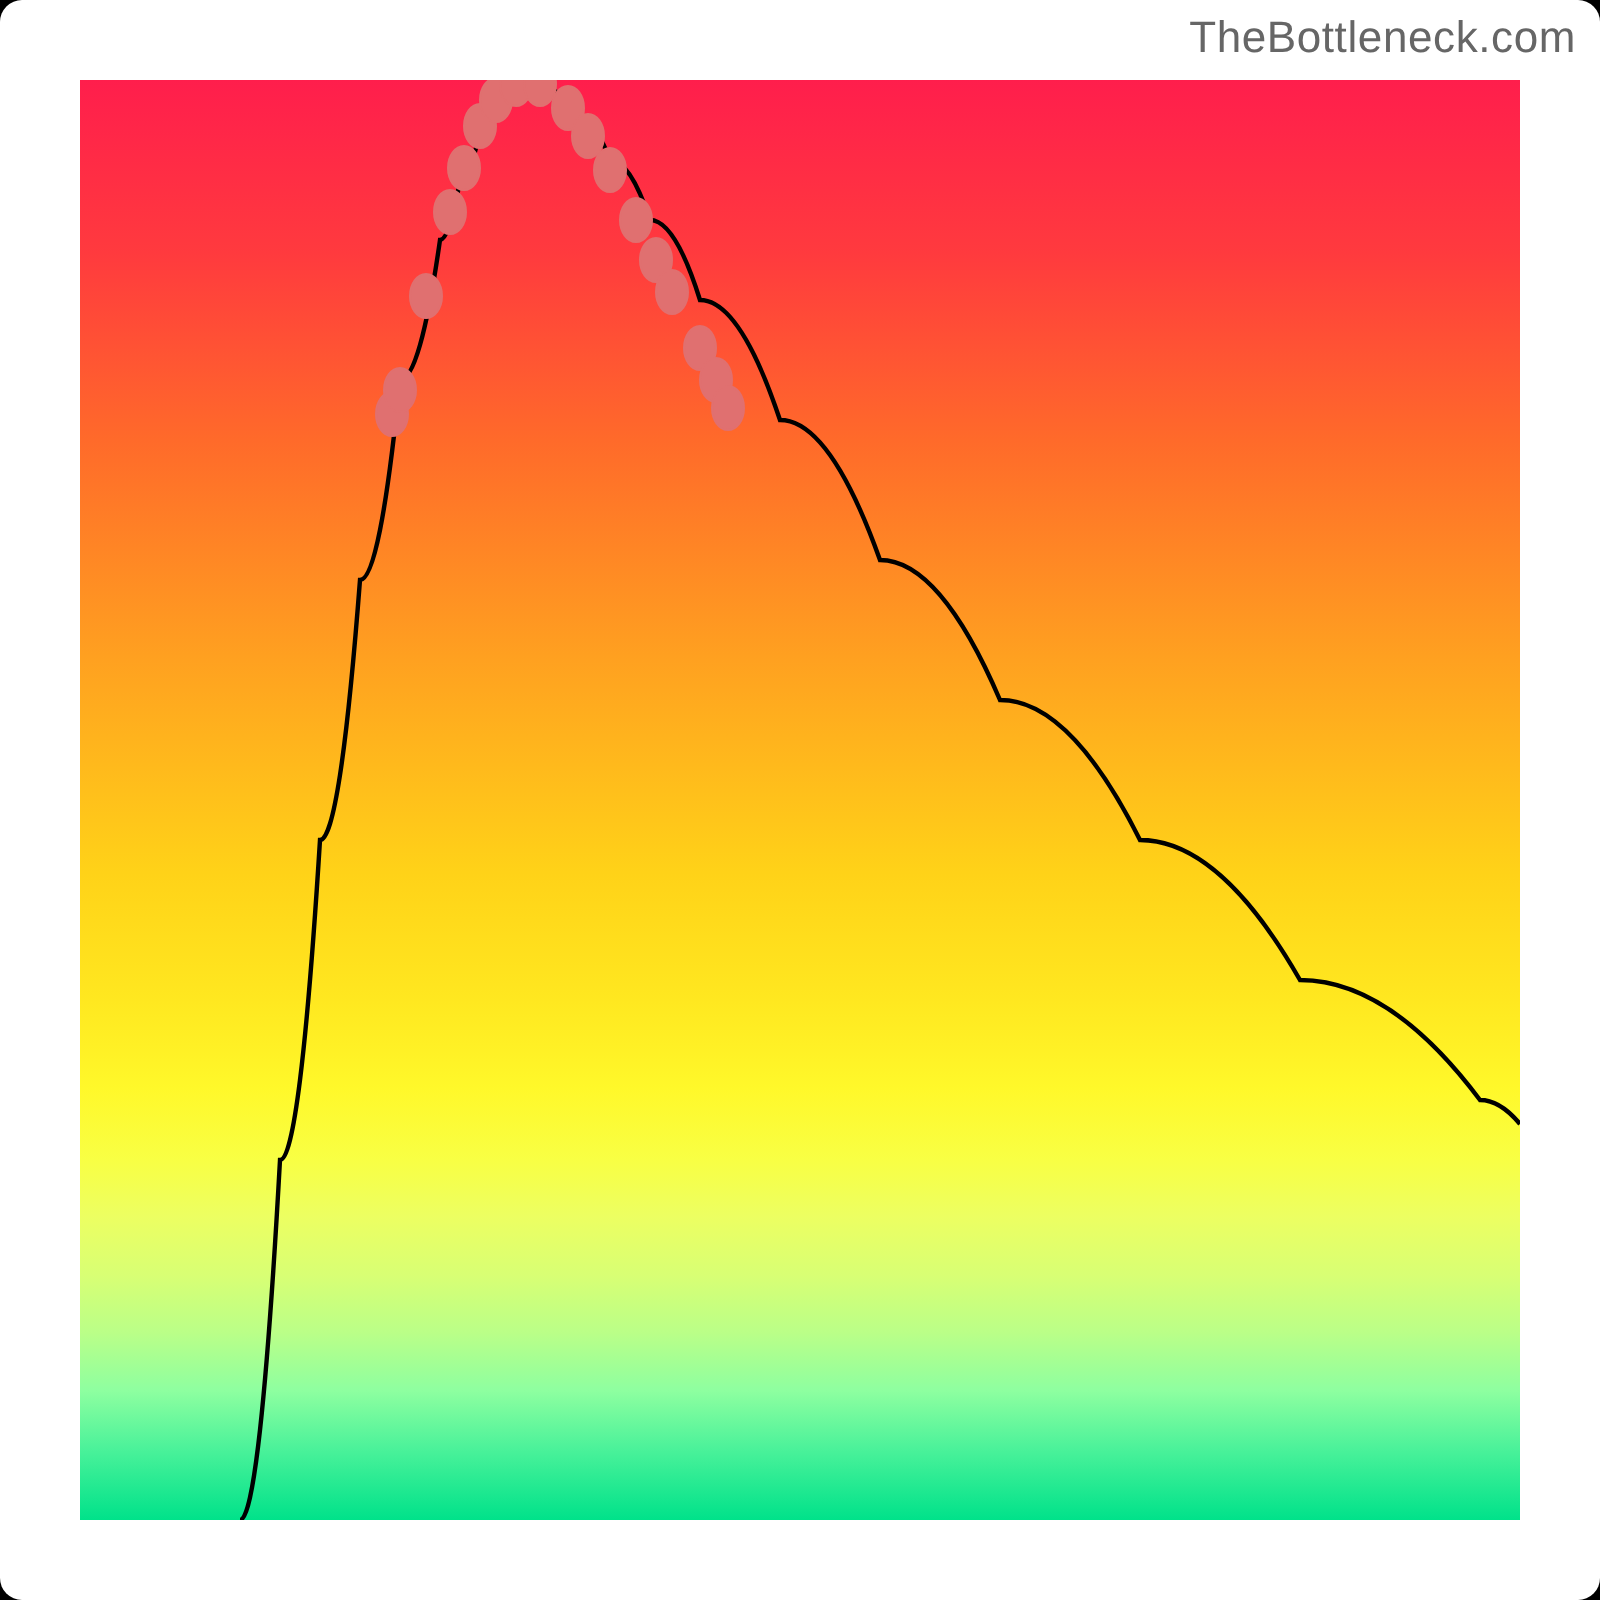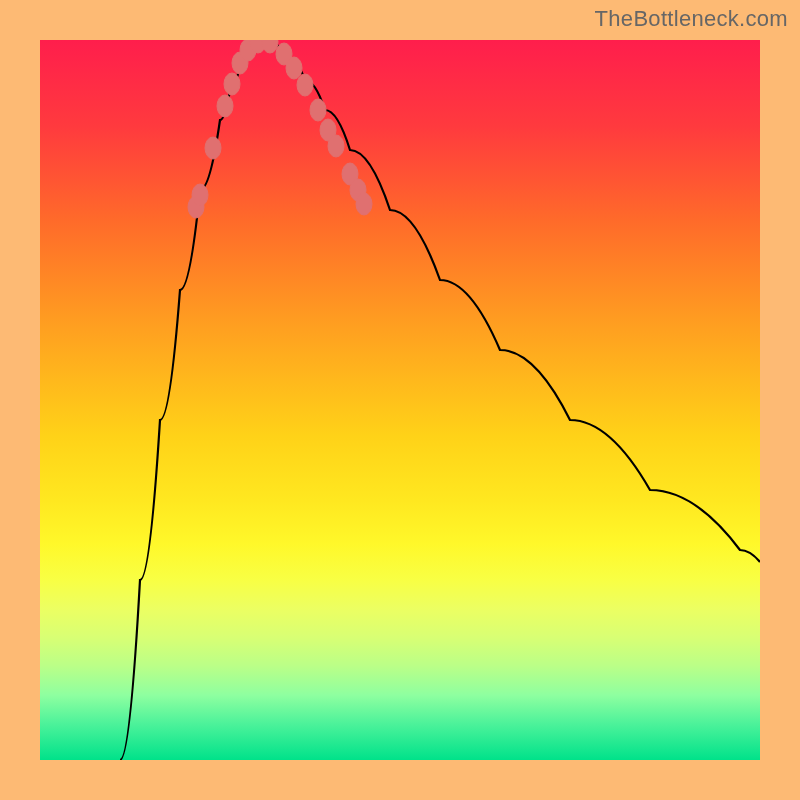--- a/index.html
+++ b/index.html
@@ -10,21 +10,22 @@
     background: #000;
     overflow: hidden;
     font-family: Arial, Helvetica, sans-serif;
   }
   .frame {
     position: absolute;
     top: 0;
     left: 0;
     width: 800px;
     height: 800px;
-    background: #fdba74;
+    background: #ffffff;
+    border-radius: 11px;
   }
   .plot {
     position: absolute;
     top: 40px;
     left: 40px;
     width: 720px;
     height: 720px;
     background: linear-gradient(to bottom,
       #ff1e4c 0%,
       #ff3a3e 12%,

